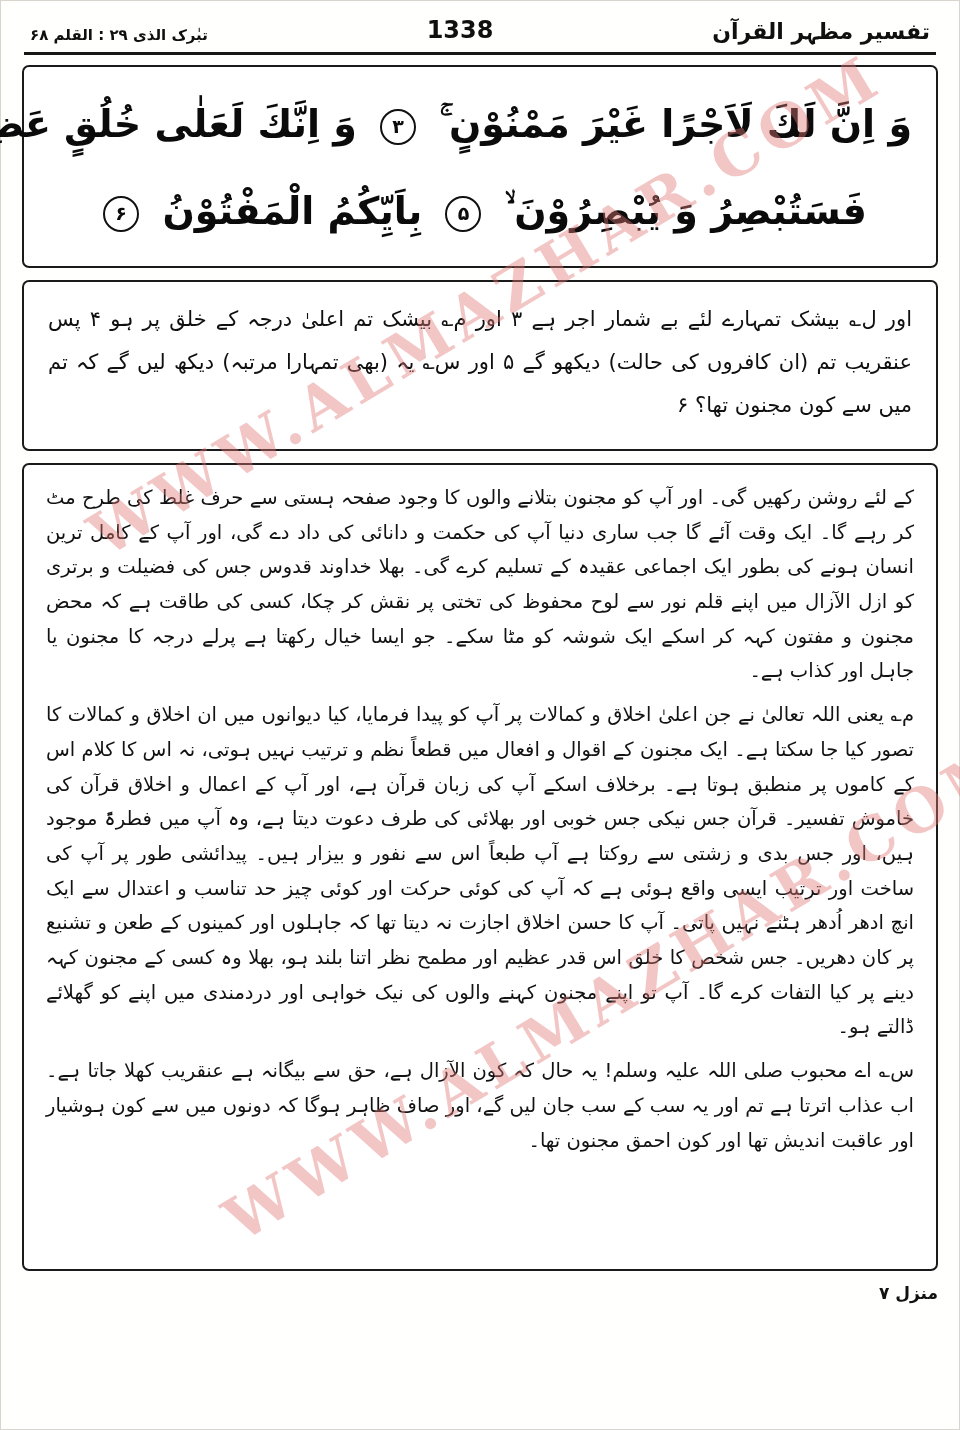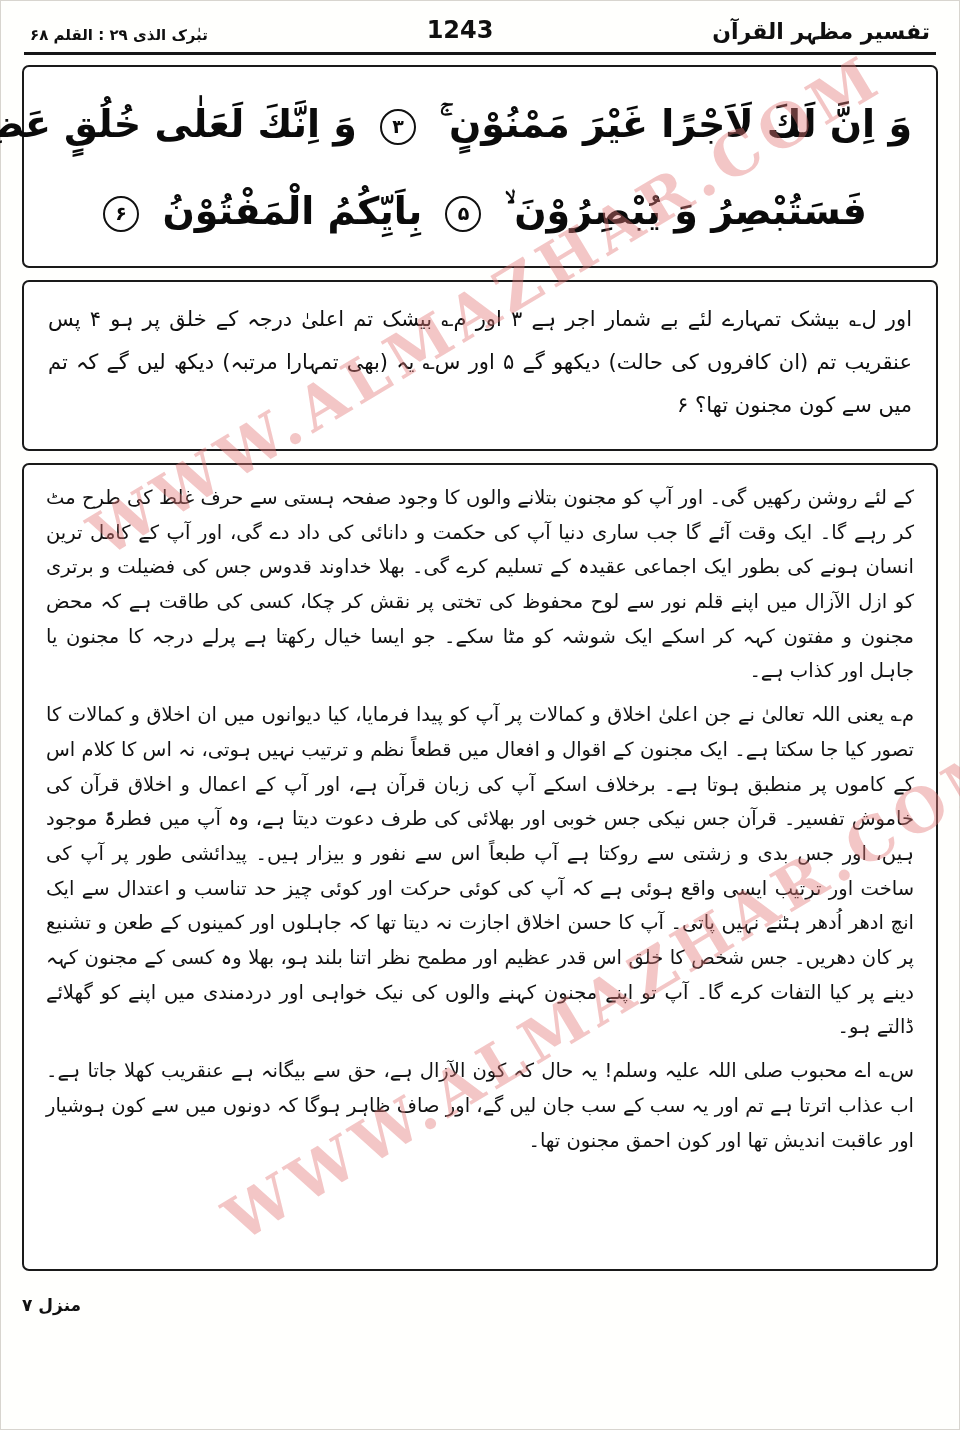--- a/index.html
+++ b/index.html
@@ -20,39 +20,39 @@
   .verse-line { font-size:38px; font-weight:bold; line-height:2.3; color:#0b0b0b; white-space:nowrap; }
   .ayah-num {
     display:inline-flex; width:36px; height:36px; border:2.5px solid #111;
     border-radius:50%; align-items:center; justify-content:center;
     font-size:19px; font-weight:bold; vertical-align:middle; margin:0 10px;
   }
   .translation { padding:16px 24px 22px; margin-bottom:12px; min-height:152px; }
   .translation p { font-size:21px; line-height:2.05; text-align:justify; color:#101010; }
   .commentary { padding:16px 22px 10px; height:808px; overflow:hidden; }
   .commentary p { font-size:19.5px; line-height:1.78; text-align:justify; color:#121212; margin-bottom:9px; }
-  .footer { text-align:left; margin-top:24px; }
+  .footer { text-align:right; margin-top:12px; }
   .footer span { font-size:17px; font-weight:bold; color:#111; }
   .watermark {
     position:absolute; font-family:"DejaVu Serif", serif; font-weight:bold;
     color:rgba(226,120,120,0.42); letter-spacing:7px; font-size:60px;
     white-space:nowrap; transform-origin:0 50%; pointer-events:none;
     direction:ltr; z-index:5;
   }
   .wm1 { top:505px; left:95px; transform:rotate(-31deg); }
   .wm2 { top:1190px; left:230px; transform:rotate(-31deg); }
 </style>
 </head>
 <body>
 
 <div class="page">
 
   <div class="header">
     <span class="title">تفسیر مظہر القرآن</span>
-    <span class="pageno">1243</span>
+    <span class="pageno">1338</span>
     <span class="para-ref">تبٰرک الذی ۲۹ : القلم ۶۸</span>
   </div>
 
   <div class="rule"></div>
 
   <section class="box verses">
     <p class="verse-line">
       <span>وَ اِنَّ لَكَ لَاَجْرًا غَیْرَ مَمْنُوْنٍ ۚ</span>
       <span class="ayah-num">۳</span>
       <span>وَ اِنَّكَ لَعَلٰی خُلُقٍ عَظِیْمٍ</span>

